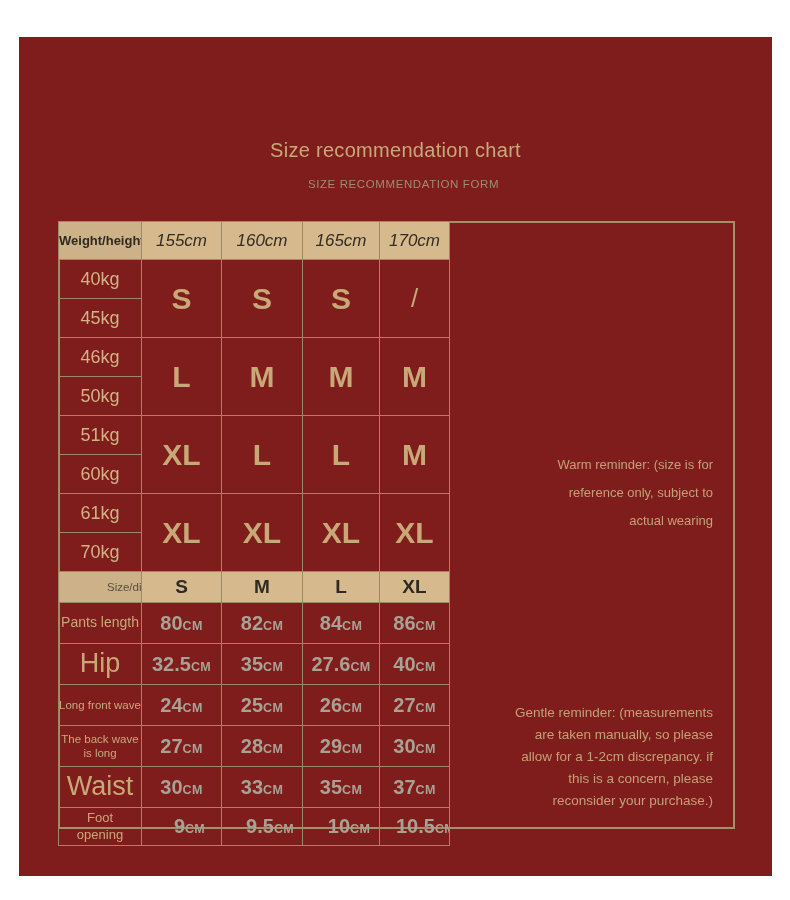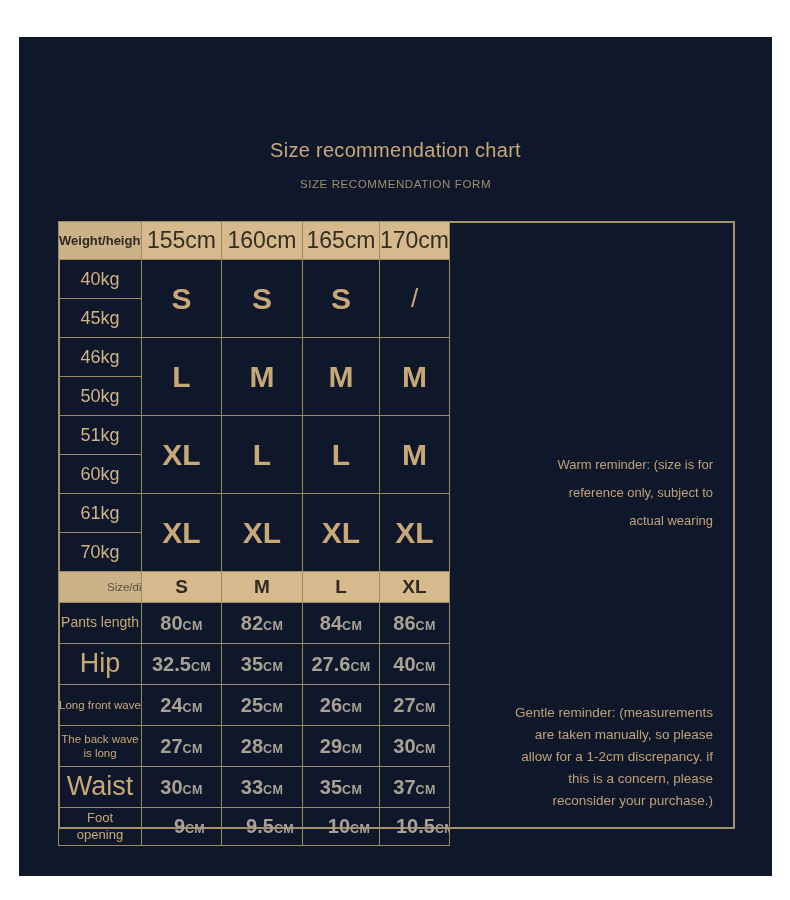--- a/index.html
+++ b/index.html
@@ -3,46 +3,46 @@
 <meta charset="utf-8">
 <style>
   html,body{margin:0;padding:0;}
   body{
     width:790px;height:900px;background:#ffffff;position:relative;
     font-family:"Liberation Sans","DejaVu Sans",sans-serif;
     -webkit-font-smoothing:antialiased;
   }
   .panel{
     position:absolute;left:19px;top:37px;width:753px;height:839px;
-    background:#0f172a;overflow:hidden;
+    background:#7f1d1d;overflow:hidden;
   }
   .page-title{
     position:absolute;top:102px;left:0;width:100%;text-align:center;
     color:#c9a878;font-size:20px;letter-spacing:.3px;
   }
   .page-subtitle{
-    position:absolute;top:141px;left:0;width:100%;text-align:center;
+    position:absolute;top:141px;left:8px;width:100%;text-align:center;
     color:#a18d6c;font-size:11.5px;letter-spacing:.6px;
   }
   .chart-box{
     position:absolute;left:39px;top:184px;width:677px;height:608px;
     border:2px solid #a2916b;box-sizing:border-box;
   }
   .tables-wrap{position:absolute;left:-2px;top:-2px;}
   table{border-collapse:collapse;table-layout:fixed;width:391px;}
   td{
     border:1px solid #9b8a64;text-align:center;vertical-align:middle;
     padding:0;overflow:hidden;
   }
   col.c0{width:83px}col.c1{width:80px}col.c2{width:81px}col.c3{width:77px}col.c4{width:70px}
   
   .t1 .hrow td{height:37px;}
   .t1 .wrow td{height:38px;}
   .corner1{background:#cdb188;color:#2f2a22;font-size:13px;font-weight:700;}
-  .hcol{background:#d6ba8e;color:#332d24;font-size:23px;}
+  .hcol{background:#d6ba8e;color:#332d24;font-size:17px;font-style:italic;}
   .wlabel{color:#d2b386;font-size:18px;}
   .sizecell{color:#c9a878;font-size:30px;font-weight:700;}
   .sizecell.slash{font-weight:400;font-size:26px;}
   
   .t2{margin-top:-1px;}
   .t2 .hrow2 td{height:30px;}
   .t2 .drow td{height:40px;}
   .t2 .drow.last td{height:37px;padding-left:16px;}
   .corner2{background:#cdb188;color:#57503f;font-size:11.5px;padding-left:48px;}
   .scol{background:#d6ba8e;color:#2f2a22;font-size:19px;font-weight:700;}

